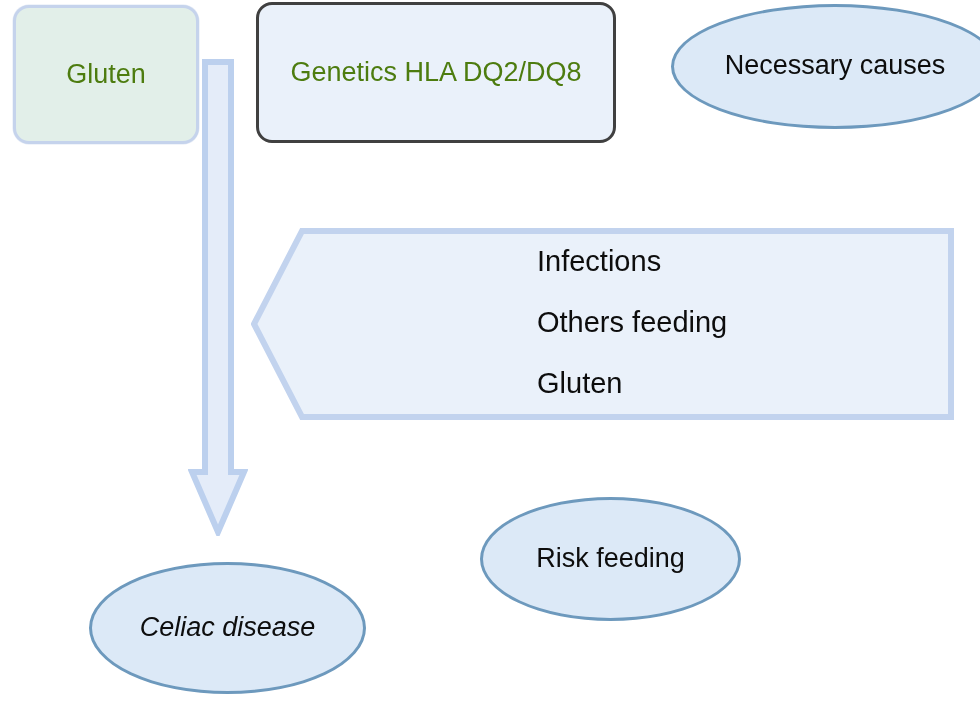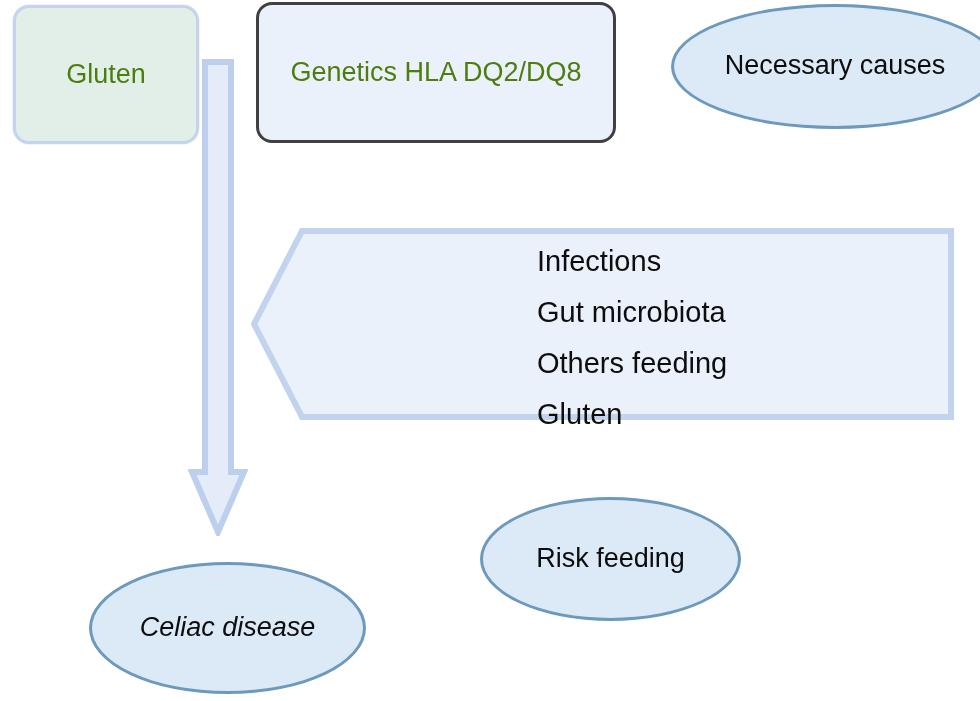--- a/index.html
+++ b/index.html
@@ -103,21 +103,21 @@
     display: block;
     width: 703px;
     height: 192px;
   }
   #risk-banner-list {
     position: absolute;
     left: 286px;
     top: 11px;
     display: flex;
     flex-direction: column;
-    gap: 6px;
+    gap: 16px;
   }
   #risk-banner-list .risk-item {
     color: #0d0d0d;
     font-size: 29px;
     line-height: 45px;
     white-space: nowrap;
   }
 
   
   #down-arrow {
@@ -149,21 +149,20 @@
   <div class="ellipse" id="necessary-causes-ellipse">
     <span class="ellipse-label">Necessary causes</span>
   </div>
 
   <div id="risk-banner">
     <svg viewBox="0 0 703 192" xmlns="http://www.w3.org/2000/svg">
       <polygon points="51,3 700,3 700,189 51,189 3,96" fill="#eaf1fa" stroke="#c2d3ee" stroke-width="6" stroke-linejoin="miter"></polygon>
     </svg>
     <div id="risk-banner-list">
       <div class="risk-item">Infections</div>
-      <div class="risk-item">Gut microbiota</div>
       <div class="risk-item">Others feeding</div>
       <div class="risk-item">Gluten</div>
     </div>
   </div>
 
   <div id="down-arrow">
     <svg viewBox="0 0 60 478" xmlns="http://www.w3.org/2000/svg">
       <polygon points="17,4 43,4 43,414 56,414 30,474 4,414 17,414" fill="#e4ecf9" stroke="#bcd0ee" stroke-width="6" stroke-linejoin="miter"></polygon>
     </svg>
   </div>

